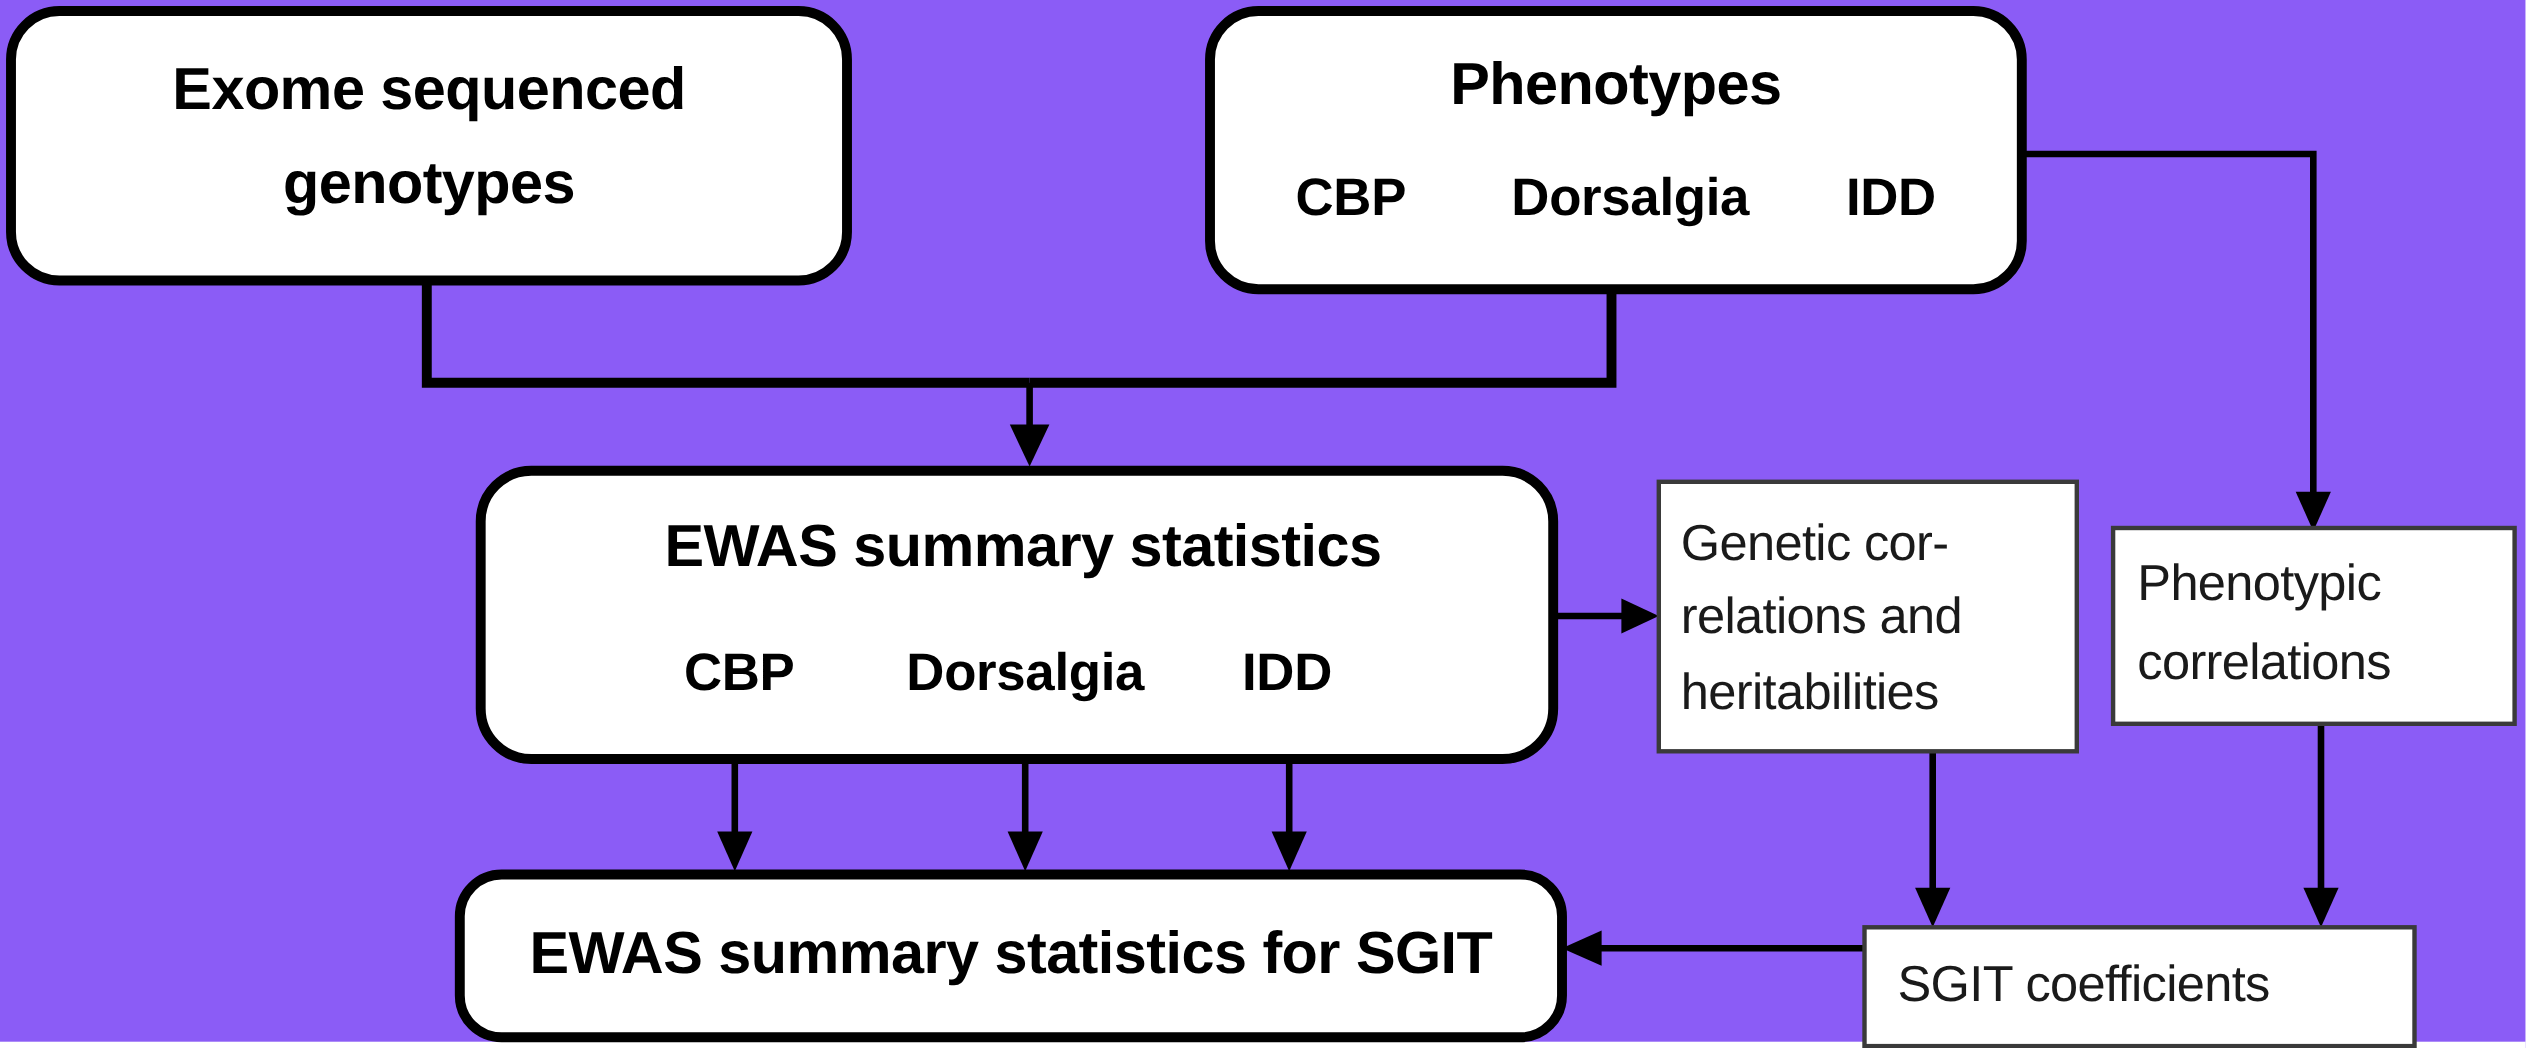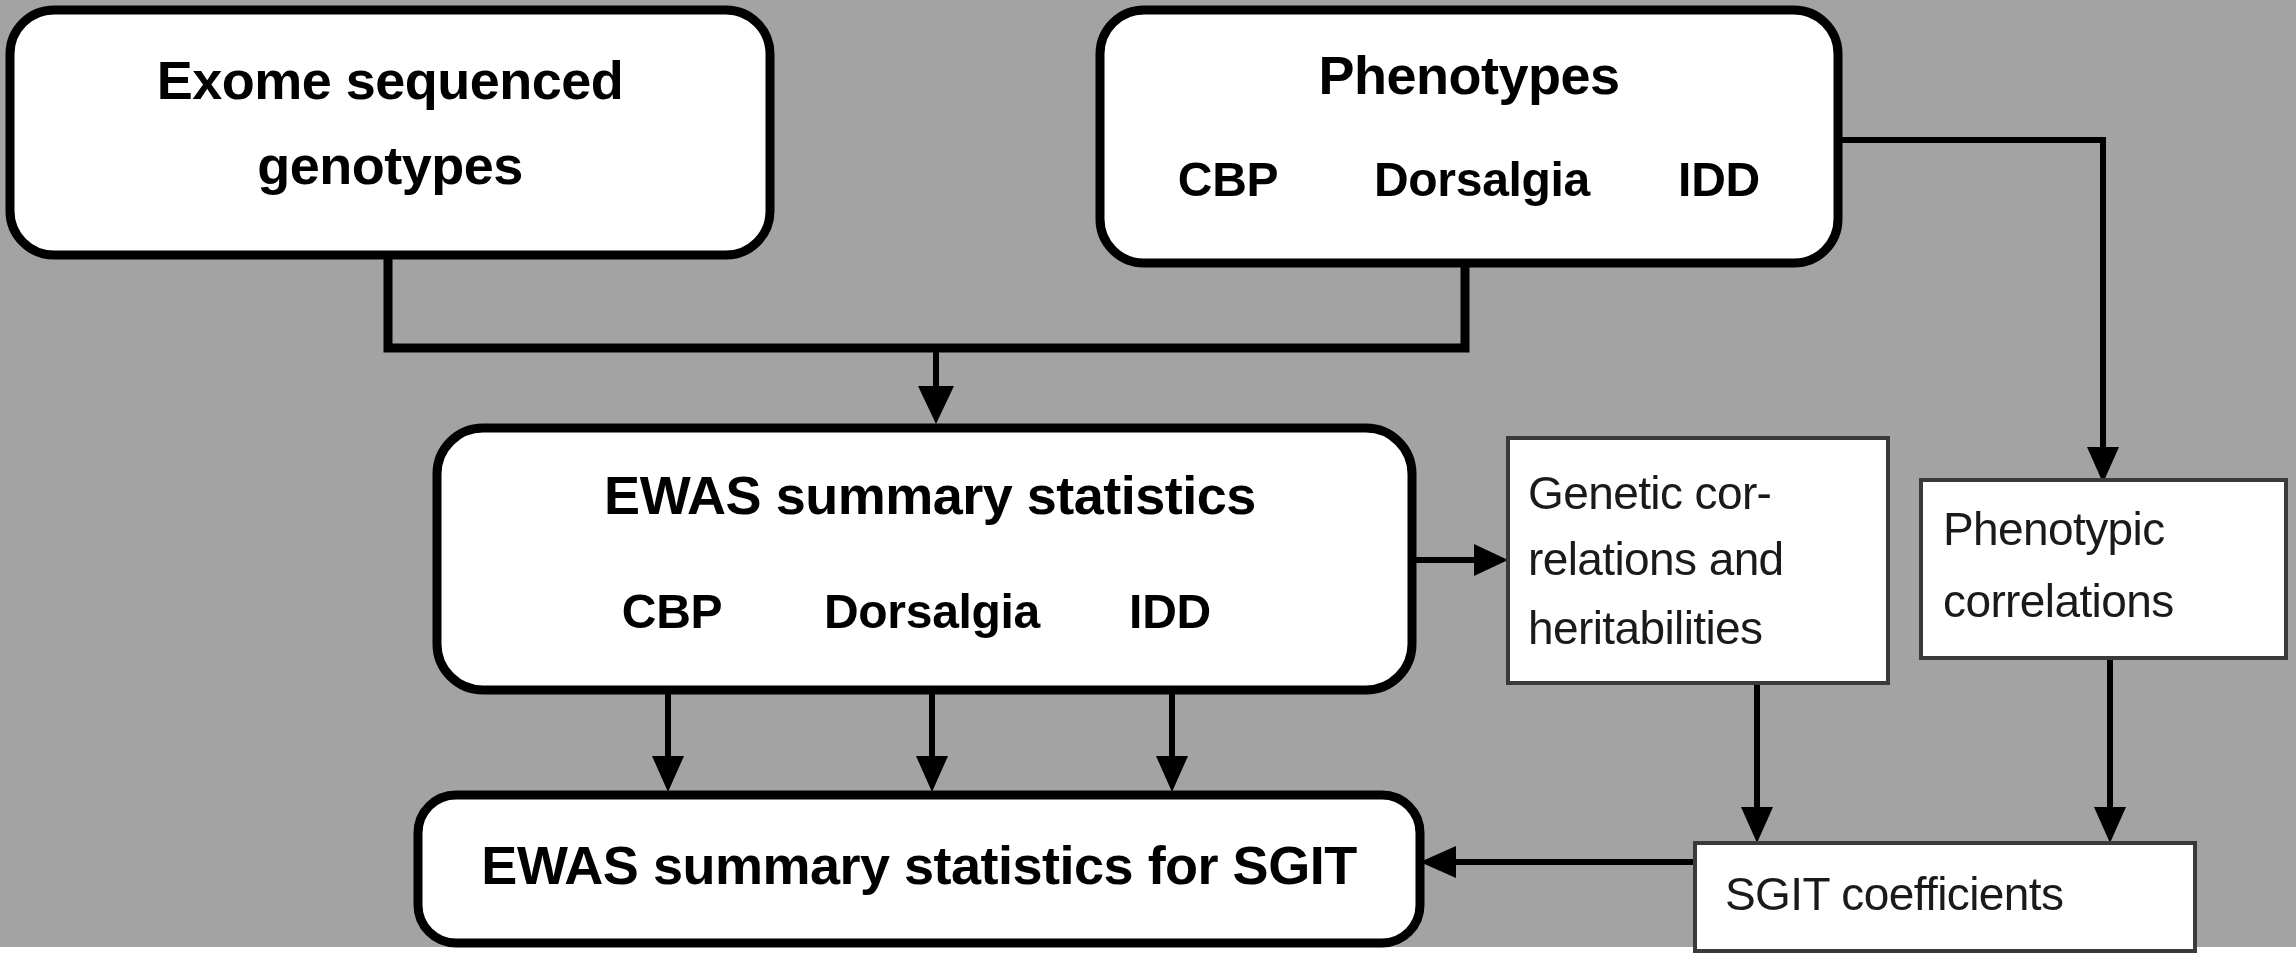--- a/index.html
+++ b/index.html
@@ -10,21 +10,21 @@
   body {
     width: 2296px;
     height: 953px;
     overflow: hidden;
     font-family: "Liberation Sans", sans-serif;
   }
   #flow-root {
     position: relative;
     width: 2296px;
     height: 947px;
-    background: #a3a3a3;
+    background: #8b5cf6;
   }
   svg#flow-svg {
     position: absolute;
     top: 0;
     left: 0;
     width: 2296px;
     height: 953px;
     display: block;
   }
   .node-rounded {

